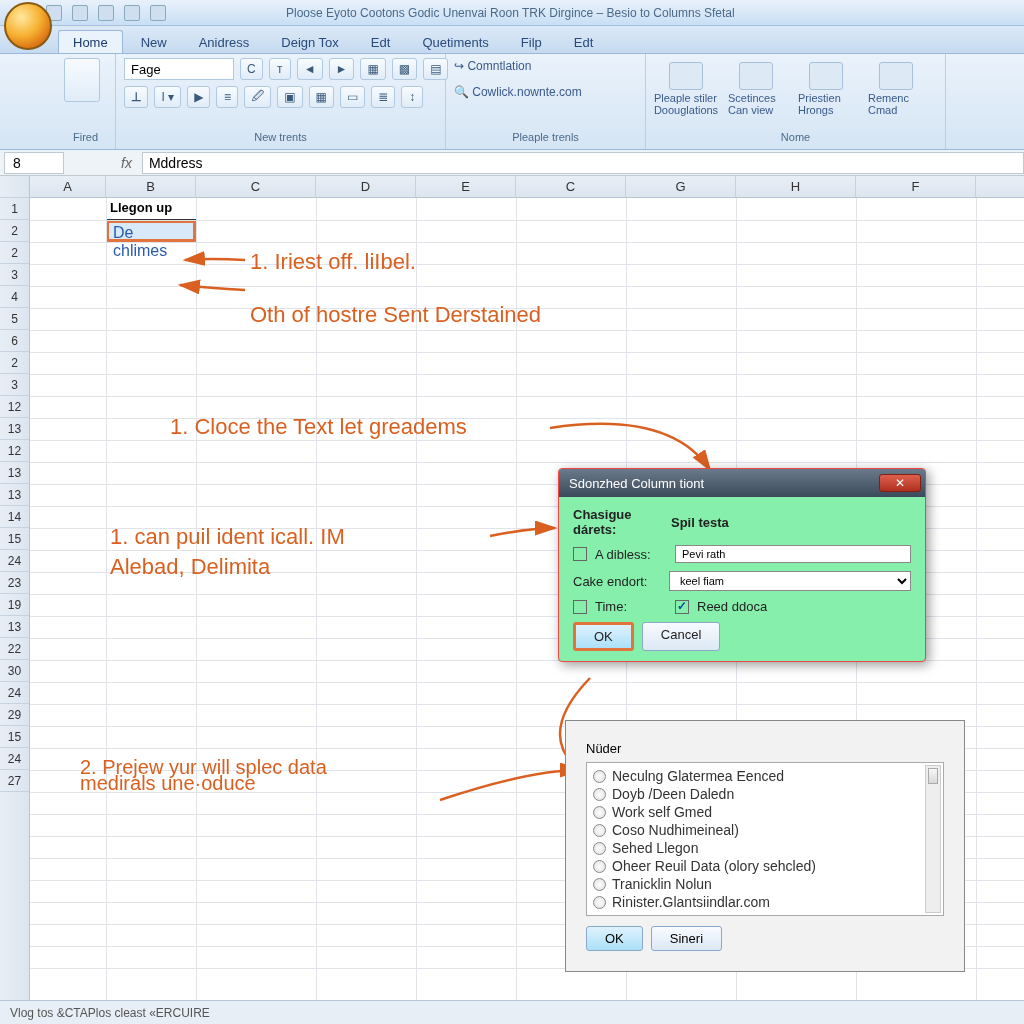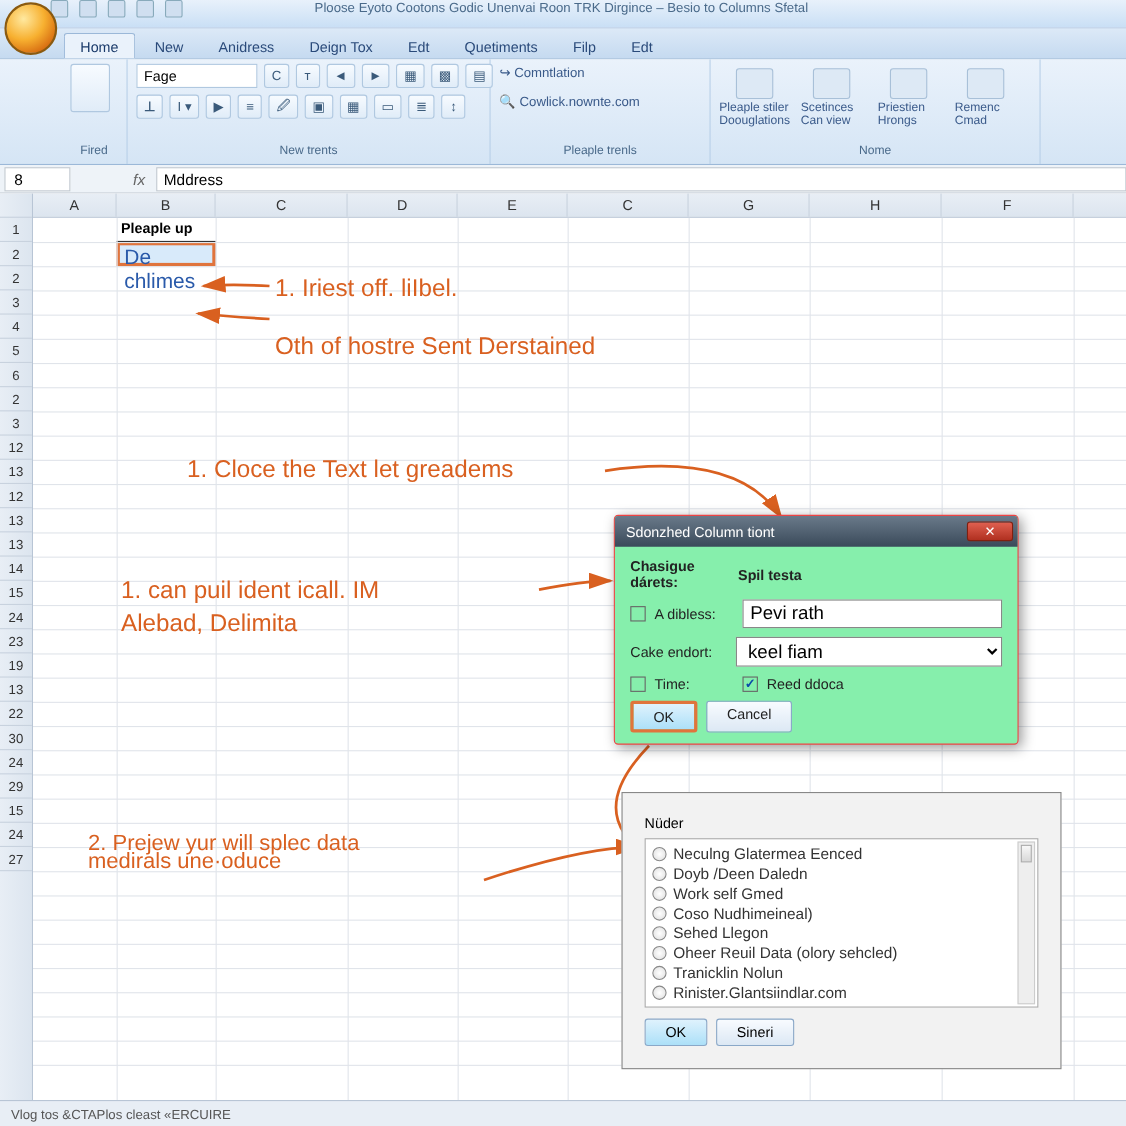--- a/index.html
+++ b/index.html
@@ -1,19 +1,19 @@
 <!DOCTYPE html>
 <html><head>
 <meta charset="utf-8">
 <style>
 * { margin: 0; padding: 0; box-sizing: border-box; font-family: "Segoe UI", Tahoma, sans-serif; }
 body { width: 1024px; height: 1024px; background: #fff; overflow: hidden; position: relative; }
 
 
-.title-bar { height: 26px; background: linear-gradient(#e8f1fb, #c9dff5); display: flex; align-items: flex-start; padding: 0 6px; font-size: 12px; color: #333; border-bottom: 1px solid #a7c0de; }
+.title-bar { height: 26px; background: linear-gradient(#e8f1fb, #c9dff5); display: flex; align-items: center; padding: 0 6px; font-size: 12px; color: #333; border-bottom: 1px solid #a7c0de; }
 .title-bar .qat { display: flex; gap: 10px; margin-left: 40px; }
 .title-bar .qat span { width: 16px; height: 16px; background: #d0dff0; border: 1px solid #8ab; border-radius: 2px; }
 .title-bar .title-text { margin-left: 120px; color: #4a6a8a; }
 
 
 .office-btn { position: absolute; top: 2px; left: 4px; width: 48px; height: 48px; border-radius: 50%; background: radial-gradient(circle at 35% 30%, #ffe9a0, #f7b030 45%, #d66a10 80%); border: 2px solid #8a5a10; z-index: 10; }
 
 
 .tabs-row { height: 28px; background: linear-gradient(#dce9f7, #c5daf0); display: flex; align-items: flex-end; padding-left: 58px; gap: 4px; border-bottom: 1px solid #9bb8d8; }
 .tab { padding: 4px 14px 3px; font-size: 13px; color: #2a4a7a; border-radius: 3px 3px 0 0; cursor: pointer; }
@@ -42,34 +42,34 @@
 .row-headers div { height: 22px; border-bottom: 1px solid #c8d2de; text-align: center; font-size: 12px; color: #333; line-height: 22px; }
 .grid-main { flex: 1; position: relative; }
 .col-headers { height: 22px; display: flex; background: linear-gradient(#e8eef5, #dce5ef); border-bottom: 1px solid #b8c5d5; }
 .col-headers div { border-right: 1px solid #c8d2de; text-align: center; font-size: 13px; color: #333; line-height: 22px; }
 .cells { position: relative; width: 100%; height: 100%; }
 .cell-border-v { position: absolute; top: 0; bottom: 0; width: 1px; background: #e0e4ea; }
 .cell-border-h { position: absolute; left: 0; right: 0; height: 1px; background: #e0e4ea; }
 
 
 .cell-b1 { position: absolute; top: 0px; left: 76px; width: 90px; height: 22px; font-size: 13px; font-weight: bold; text-align: left; padding: 2px 4px; border-bottom: 1px solid #333; }
-.cell-b2 { position: absolute; top: 22px; left: 76px; width: 90px; height: 22px; font-size: 19px; color: #2a5aaa; background: #d8eafa; border: 3px solid #e0743c; padding: 1px 4px; }
+.cell-b2 { position: absolute; top: 22px; left: 76px; width: 90px; height: 22px; font-size: 16px; color: #2a5aaa; background: #d8eafa; border: 3px solid #e0743c; padding: 1px 4px; }
 
 
 .annot { position: absolute; color: #d96020; font-size: 22px; white-space: nowrap; }
 .annot-sm { font-size: 20px; }
 
 
 .dialog { position: absolute; background: #86efac; border: 1px solid #ef4444; box-shadow: 3px 3px 12px rgba(0,0,0,0.4); border-radius: 4px; }
 .dialog-title { height: 28px; background: linear-gradient(#6a7a8a, #3a4a5a); color: #fff; font-size: 13px; display: flex; align-items: center; justify-content: space-between; padding: 0 4px 0 10px; border-radius: 3px 3px 0 0; }
 .dlg-close { width: 42px; height: 18px; background: linear-gradient(#e06050, #b03020); border: 1px solid #802010; border-radius: 3px; color: #fff; text-align: center; line-height: 16px; font-size: 12px; }
 .dialog-body { padding: 10px 14px; font-size: 13px; color: #222; }
 .dlg-row { display: flex; align-items: center; gap: 8px; margin-bottom: 8px; }
 .dlg-label { width: 90px; font-weight: bold; }
-.dlg-input { flex: 1; padding: 2px 6px; background: #fff; border: 1px solid #888; font-size: 17px; }
+.dlg-input { flex: 1; padding: 2px 6px; background: #fff; border: 1px solid #888; font-size: 11px; }
 .dlg-check { width: 14px; height: 14px; border: 1px solid #666; display: inline-block; }
 .dlg-check.checked::after { content: "✓"; color: #0a4aaa; font-size: 12px; position: relative; top: -3px; left: 1px; font-weight: bold; }
 .dlg-btns { display: flex; justify-content: flex-start; gap: 8px; margin-top: 8px; }
 .dlg-btn { padding: 4px 18px; background: linear-gradient(#f8fbff, #dce8f4); border: 1px solid #8aa8c8; border-radius: 3px; font-size: 13px; }
 .dlg-btn.primary { background: linear-gradient(#dff2fd, #ace0f8); border: 3px solid #e0743c; }
 
 
 .dialog2 { position: absolute; background: #f2f2f2; border: 1px solid #888; padding: 20px; }
 .dialog2 .hdr { font-size: 13px; margin-bottom: 6px; }
 .dialog2 .list { background: #fff; border: 1px solid #aaa; padding: 4px 20px 4px 6px; position: relative; }
@@ -220,21 +220,21 @@
         <div style="width: 90px;">B</div>
         <div style="width: 120px;">C</div>
         <div style="width: 100px;">D</div>
         <div style="width: 100px;">E</div>
         <div style="width: 110px;">C</div>
         <div style="width: 110px;">G</div>
         <div style="width: 120px;">H</div>
         <div style="width: 120px;">F</div>
       </div>
     <div class="cells" id="cells">
-      <div class="cell-b1">Pleaple up</div>
+      <div class="cell-b1">Llegon up</div>
       <div class="cell-b2">De chlimes</div>
     <div class="cell-border-v" style="left: 76px;"></div>
         <div class="cell-border-v" style="left: 166px;"></div>
         <div class="cell-border-v" style="left: 286px;"></div>
         <div class="cell-border-v" style="left: 386px;"></div>
         <div class="cell-border-v" style="left: 486px;"></div>
         <div class="cell-border-v" style="left: 596px;"></div>
         <div class="cell-border-v" style="left: 706px;"></div>
         <div class="cell-border-v" style="left: 826px;"></div>
         <div class="cell-border-v" style="left: 946px;"></div>

